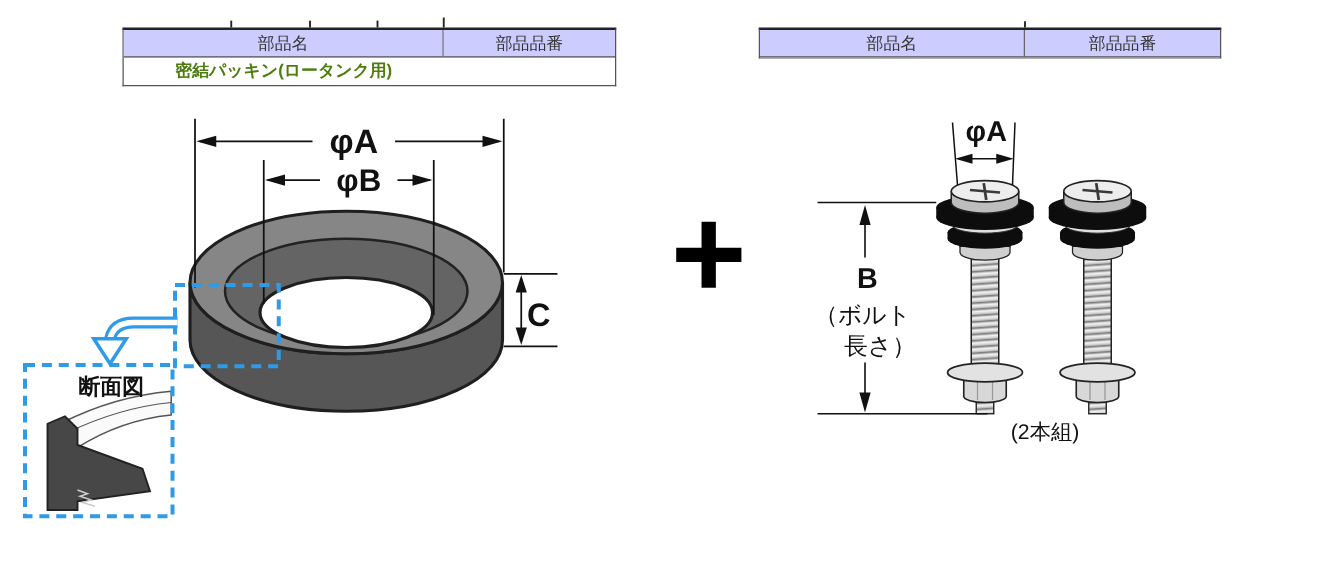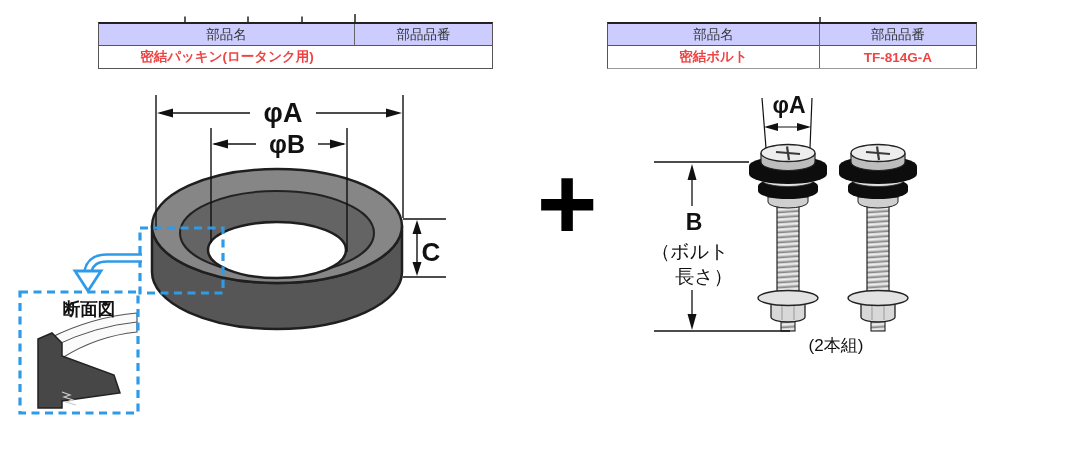--- a/index.html
+++ b/index.html
@@ -8,21 +8,21 @@
   .stage svg{position:absolute;left:0;top:0;}
   svg text{font-family:"Liberation Sans","DejaVu Sans",sans-serif;fill:#111;}
 
   .tbl{position:absolute;box-sizing:border-box;background:#fff;
        border:1px solid #555;border-top:2px solid #222;}
   .tr{display:flex;}
   .td{box-sizing:border-box;display:flex;align-items:center;justify-content:center;
       height:22px;font-size:13.5px;color:#222;border-right:1px solid #666;}
   .td:last-child{border-right:none;}
   .tr.head .td{background:#ccccff;color:#333;border-bottom:1px solid #555;}
-  .tr.data .td{font-weight:bold;color:#ef4444;text-align:center;}
+  .tr.data .td{font-weight:bold;color:#4d7c0f;text-align:center;}
   .lt .c1{width:256px;} .lt .c2{width:137px;}
   .rt .c1{width:212px;} .rt .c2{width:156px;}
   .rt{border-bottom:1px solid #999;}
 
   .plus{position:absolute;left:512px;top:138px;width:110px;height:130px;
         line-height:130px;text-align:center;font-size:104px;font-weight:bold;color:#000;}
 </style>
 </head>
 <body>
 
@@ -161,21 +161,17 @@
     <div class="tr data">
       <div class="td c1">密結パッキン(ロータンク用)</div>
     </div>
   </div>
 
   <div class="tbl rt" style="left:607px;top:22px;width:370px;">
     <div class="tr head">
       <div class="td c1">部品名</div>
       <div class="td c2">部品品番</div>
     </div>
-    <div class="tr data">
-      <div class="td c1">密結ボルト</div>
-      <div class="td c2">TF-814G-A</div>
-    </div>
   </div>
 
   <div class="plus">+</div>
 
 </div>
 
 </body></html>

